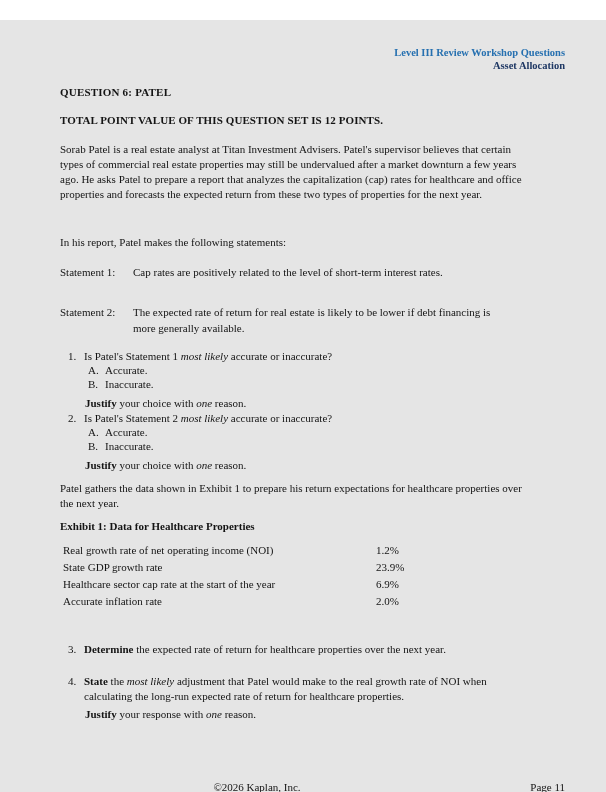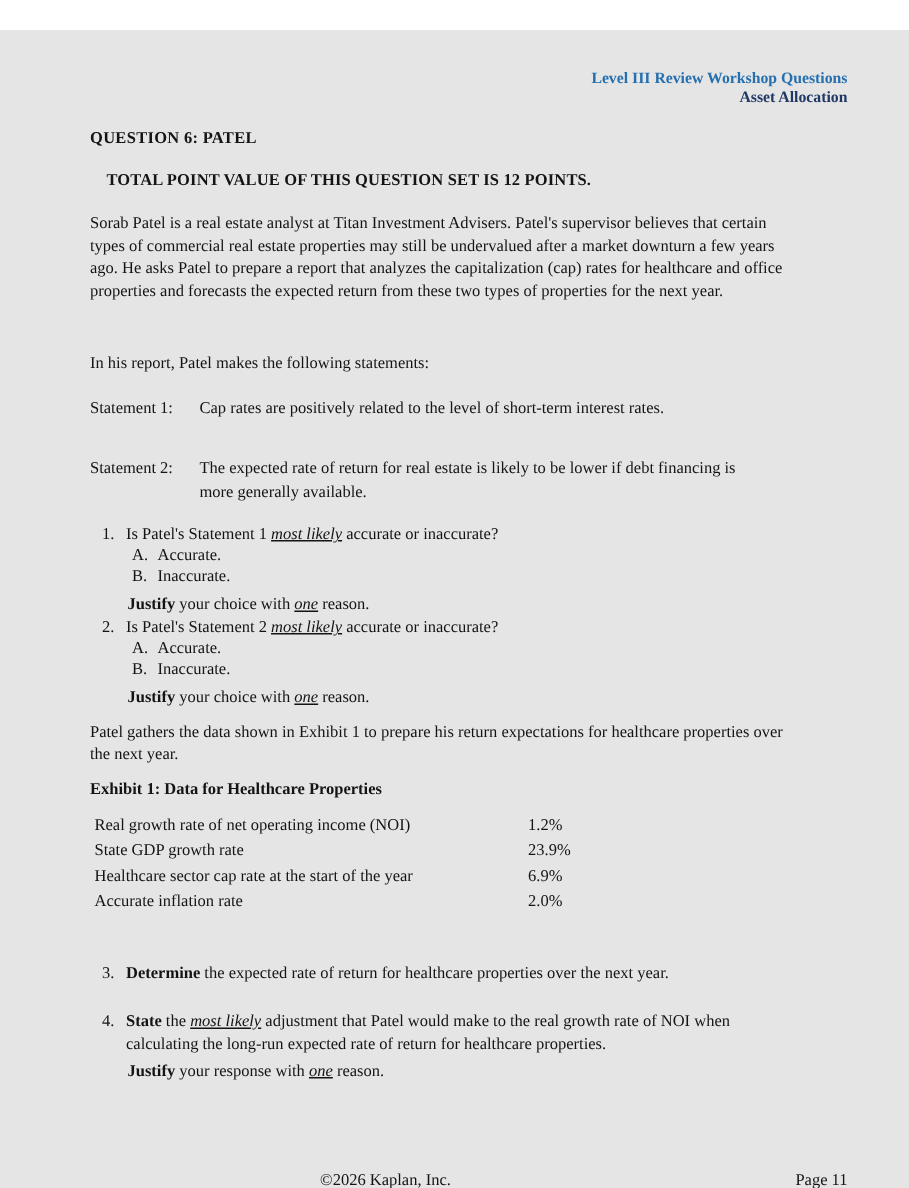--- a/index.html
+++ b/index.html
@@ -9,34 +9,34 @@
     height: 792px;
     background: #e5e5e5;
     font-family: "Liberation Serif", "DejaVu Serif", serif;
     font-size: 11px;
     color: #141414;
     overflow: hidden;
     margin-top: 20px;
   }
   .abs { position: absolute; }
   .b { font-weight: bold; }
-  .i { font-style: italic; text-decoration: underline; }
+  .i { font-style: italic; }
 
   #header {
     top: 27px; right: 41px;
     text-align: right;
     font-weight: bold;
     font-size: 10.5px;
     line-height: 12.5px;
   }
   #header .l1 { color: #2670B0; }
   #header .l2 { color: #1F3864; }
 
   #qtitle  { top: 66px;  left: 60px; font-weight: bold; letter-spacing: 0.2px; }
-  #points  { top: 94px;  left: 71px; font-weight: bold; letter-spacing: 0.1px; }
+  #points  { top: 94px;  left: 60px; font-weight: bold; letter-spacing: 0.1px; }
   #intro   { top: 122px; left: 60px; width: 468px; line-height: 15px; }
   #report  { top: 216px; left: 60px; }
 
   .stmt { left: 60px; display: flex; line-height: 15.5px; }
   #stmt1 { top: 245px; }
   #stmt2 { top: 285px; }
   .stmt-label { width: 73px; flex: none; }
   .stmt-text  { width: 372px; }
 
   .qitem { left: 60px; width: 486px; line-height: 14px; }
@@ -46,21 +46,21 @@
   .qnum  { width: 16px; flex: none; margin-left: 8px; }
   .qbody { flex: 1; }
   .choice { display: flex; margin-left: 28px; }
   .choice-letter { width: 17px; flex: none; }
   .justify { margin-left: 25px; margin-top: 5px; }
 
   #gather { top: 461px; left: 60px; width: 468px; line-height: 15px; }
   #exhibit-title { top: 500px; left: 60px; font-weight: bold; }
 
   #xtable { top: 524px; left: 63px; width: 460px; }
-  .xrow { height: 17px; display: flex; }
+  .xrow { height: 17px; display: flex; gap: 24px; }
   .xlabel { width: 289px; flex: none; }
 
   #q3 { top: 622px; line-height: 15px; }
   #q4 { top: 654px; line-height: 14.6px; }
   #q3 .qbody, #q4 .qbody { max-width: 432px; }
   #q4 .justify { margin-top: 4px; }
 
   #footer-copy { top: 761px; left: 257px; transform: translateX(-50%); white-space: nowrap; }
   #footer-page { top: 761px; right: 41px; }
 </style>

